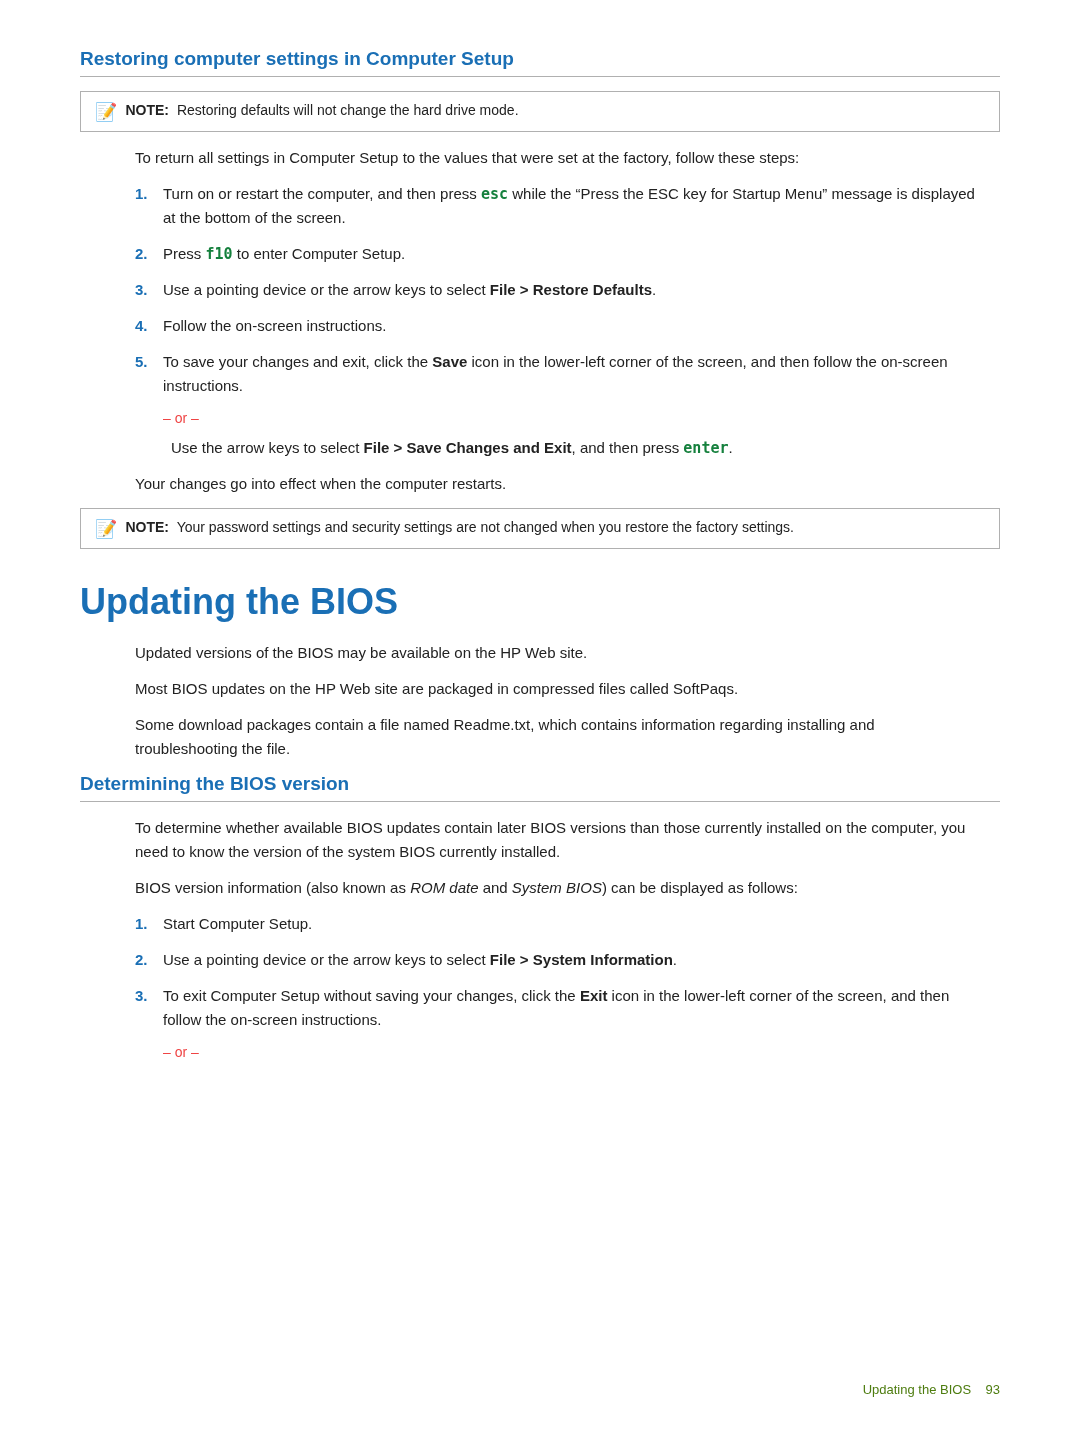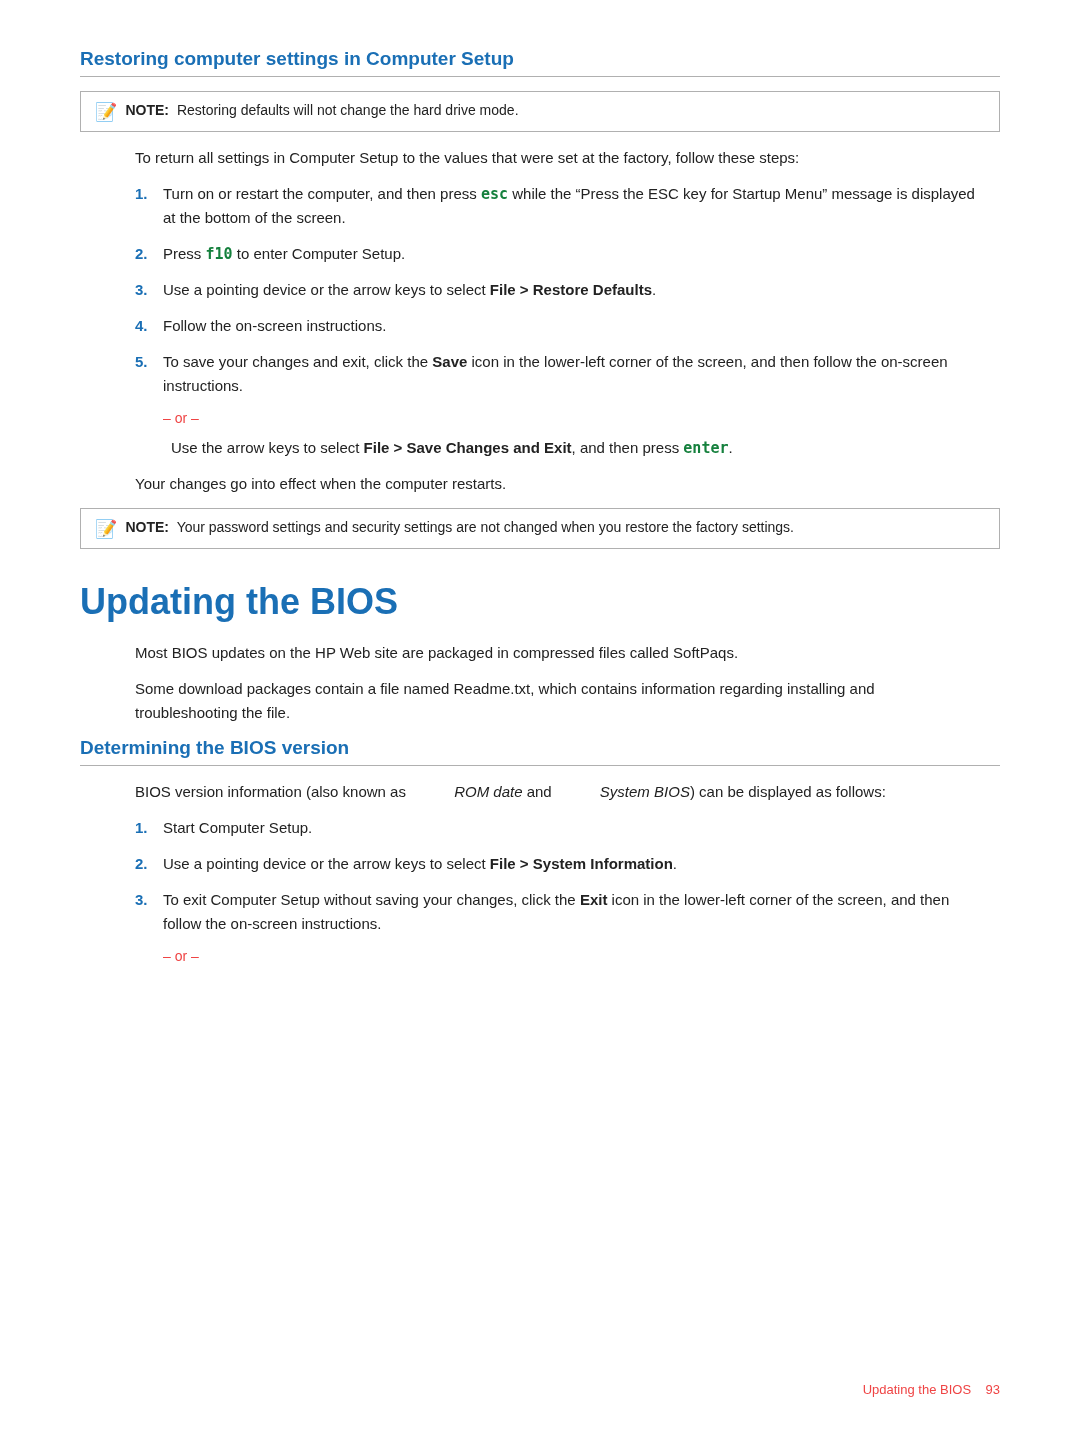--- a/index.html
+++ b/index.html
@@ -114,24 +114,24 @@
       margin-bottom: 12px;
       font-size: 15px;
       line-height: 1.6;
     }
 
     .footer-note {
       position: absolute;
       bottom: 40px;
       right: 80px;
       font-size: 13px;
-      color: #ef4444;
-    }
-
-    .italic { font-style: italic; margin-left: 44px; }
+      color: #4d7c0f;
+    }
+
+    .italic { font-style: italic; }
   </style>
 </head>
 <body>
 
 <div>
   <h2 class="section-heading">Restoring computer settings in Computer Setup</h2>
 
   <div class="note-box">
     <span class="note-icon">📝</span>
     <span class="note-text">
@@ -179,28 +179,30 @@
       <span class="note-label">NOTE:</span>
       <span>Your password settings and security settings are not changed when you restore the factory settings.</span>
     </span>
   </div>
 </div>
 
 <div>
   <h1 class="big-heading">Updating the BIOS</h1>
 
   <div class="content-block">
+    <p class="para">Updated versions of the BIOS may be available on the HP Web site.</p>
     <p class="para">Most BIOS updates on the HP Web site are packaged in compressed files called SoftPaqs.</p>
     <p class="para">Some download packages contain a file named Readme.txt, which contains information regarding installing and troubleshooting the file.</p>
   </div>
 
   <div>
     <h2 class="section-heading">Determining the BIOS version</h2>
 
     <div class="content-block">
+      <p class="para">To determine whether available BIOS updates contain later BIOS versions than those currently installed on the computer, you need to know the version of the system BIOS currently installed.</p>
 
       <p class="para">BIOS version information (also known as <span class="italic">ROM date</span> and <span class="italic">System BIOS</span>) can be displayed as follows:</p>
 
       <ol class="ordered-list">
         <li>
           <span class="list-num">1.</span>
           <span class="list-content">Start Computer Setup.</span>
         </li>
         <li>
           <span class="list-num">2.</span>

